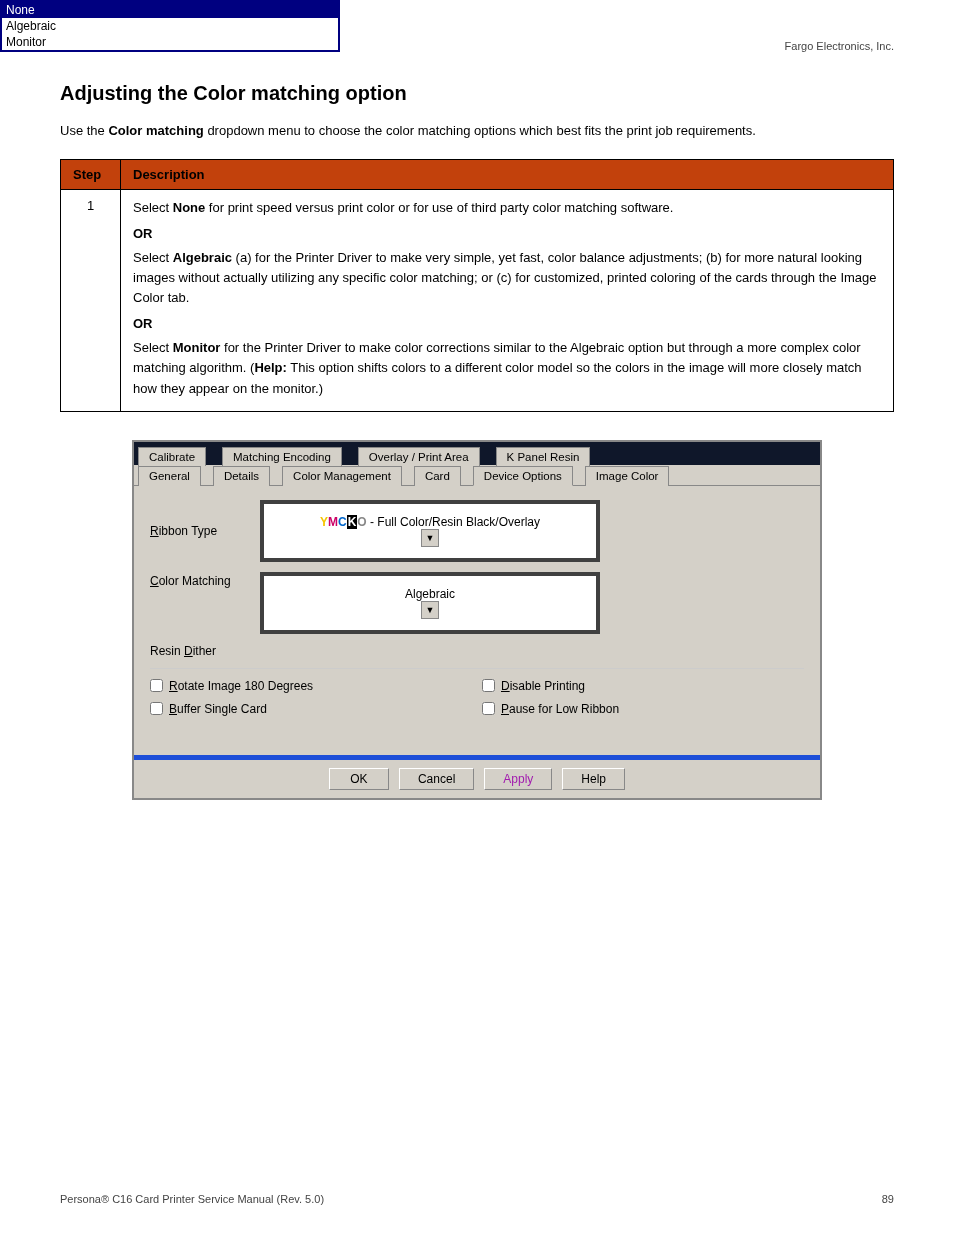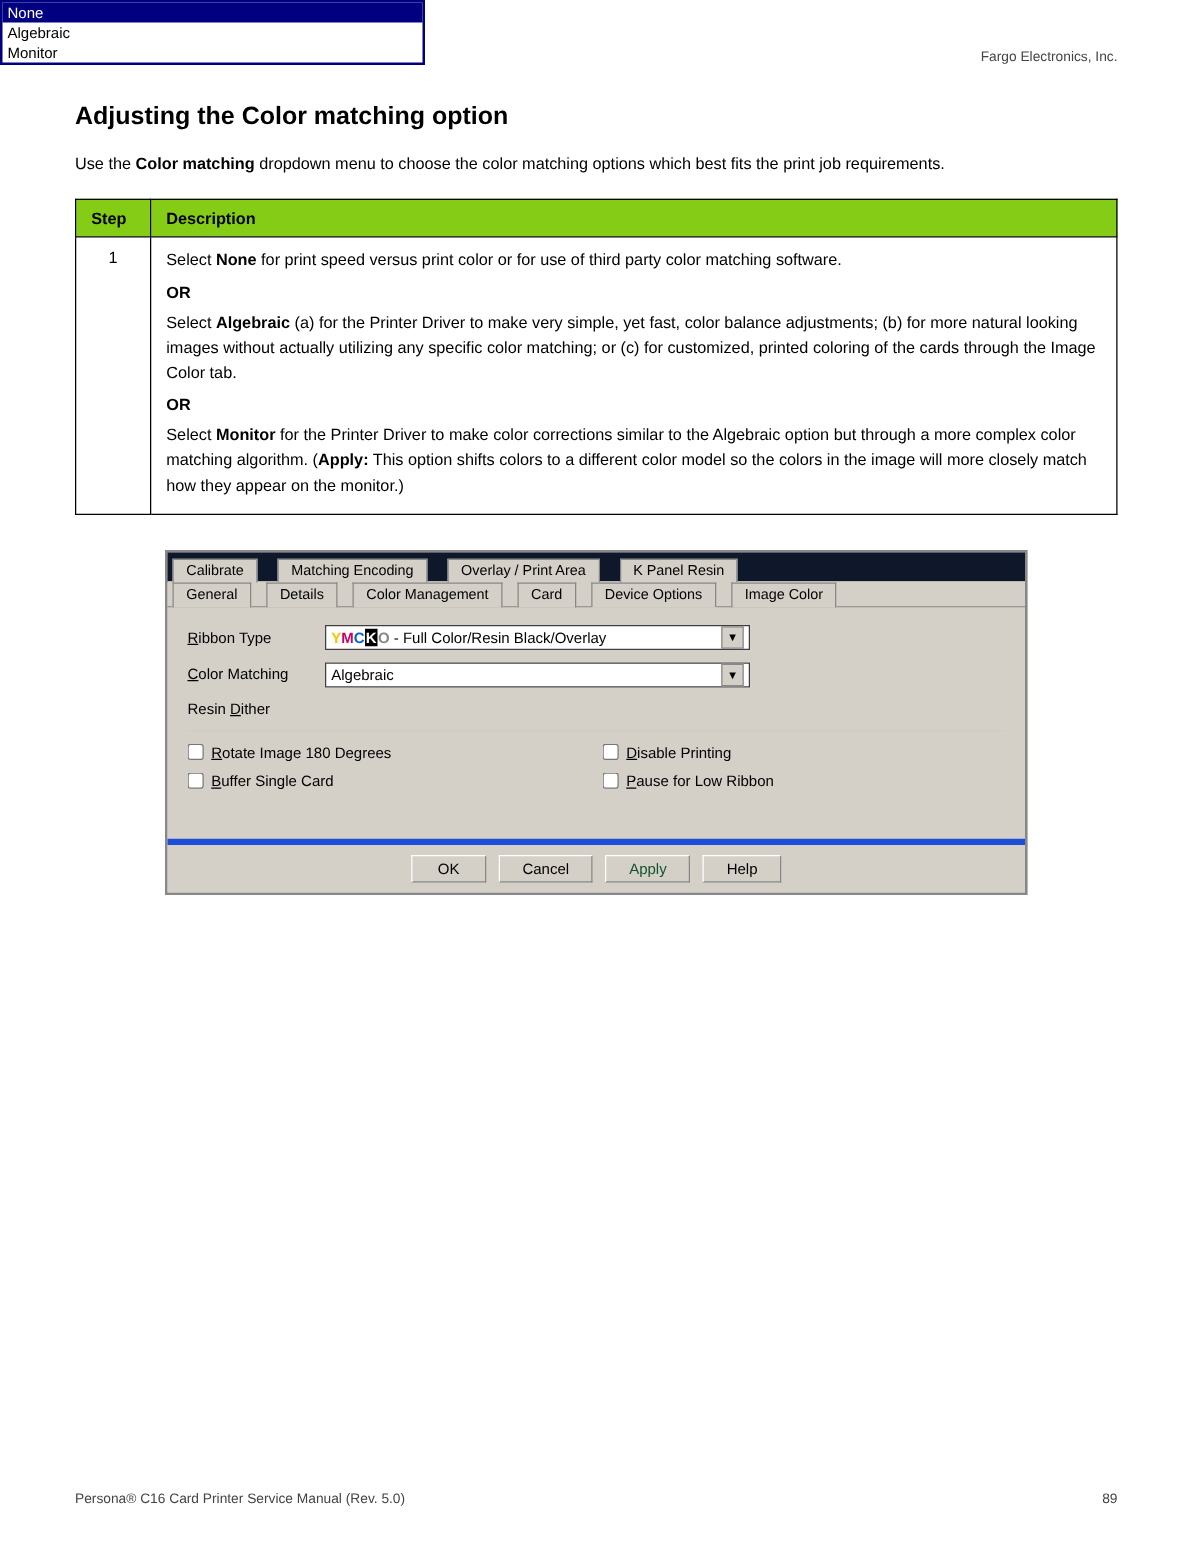--- a/index.html
+++ b/index.html
@@ -38,21 +38,21 @@
     .intro-text strong { font-weight: bold; }
     table.steps-table {
       width: 100%;
       border-collapse: collapse;
       margin-bottom: 28px;
       font-size: 13px;
     }
     table.steps-table th {
       border: 1px solid #000;
       padding: 7px 12px;
-      background: #84cc16;
+      background: #c2410c;
       font-weight: bold;
       text-align: left;
     }
     table.steps-table td {
       border: 1px solid #000;
       padding: 8px 12px;
       vertical-align: top;
     }
     table.steps-table td.step-num {
       text-align: center;
@@ -117,27 +117,28 @@
     .field-label {
       width: 110px;
       font-size: 12px;
     }
     .field-label u { text-decoration: underline; }
     .field-control {
       flex: 1;
     }
     .win-select {
       background: #fff;
-      border: 1px solid #404040;
-      padding: 0 4px;
+      border: 4px solid #404040;
+      padding: 11px 4px;
       font-size: 12px;
       width: 340px;
       display: flex;
       align-items: center;
       position: relative;
+      flex-direction: column;
     }
     .win-select-text {
       flex: 1;
     }
     .win-select-arrow {
       width: 18px;
       height: 18px;
       background: #d4d0c8;
       border: 1px solid #888;
       display: flex;
@@ -200,21 +201,21 @@
       padding: 3px 18px;
       background: #d4d0c8;
       border: 1px solid #888;
       border-top-color: #fff;
       border-left-color: #fff;
       font-size: 12px;
       cursor: pointer;
       min-width: 60px;
     }
     .win-btn.disabled {
-      color: #14532d;
+      color: #a21caf;
       cursor: default;
     }
 
     .footer {
       display: flex;
       justify-content: space-between;
       font-size: 11px;
       color: #444;
       position: absolute;
       bottom: 30px;
@@ -252,21 +253,21 @@
       </tr>
     </thead>
     <tbody>
       <tr>
         <td class="step-num">1</td>
         <td class="desc-block">
           <p>Select <strong>None</strong> for print speed versus print color or for use of third party color matching software.</p>
           <p class="or-label">OR</p>
           <p>Select <strong>Algebraic</strong> (a) for the Printer Driver to make very simple, yet fast, color balance adjustments; (b) for more natural looking images without actually utilizing any specific color matching; or (c) for customized, printed coloring of the cards through the Image Color tab.</p>
           <p class="or-label">OR</p>
-          <p>Select <strong>Monitor</strong> for the Printer Driver to make color corrections similar to the Algebraic option but through a more complex color matching algorithm. (<strong>Apply:</strong> This option shifts colors to a different color model so the colors in the image will more closely match how they appear on the monitor.)</p>
+          <p>Select <strong>Monitor</strong> for the Printer Driver to make color corrections similar to the Algebraic option but through a more complex color matching algorithm. (<strong>Help:</strong> This option shifts colors to a different color model so the colors in the image will more closely match how they appear on the monitor.)</p>
         </td>
       </tr>
     </tbody>
   </table>
 
   <div class="dialog">
 
     <div class="dialog-tabs-top">
       <div class="dialog-tab">Calibrate</div>
       <div class="dialog-tab">Matching Encoding</div>

